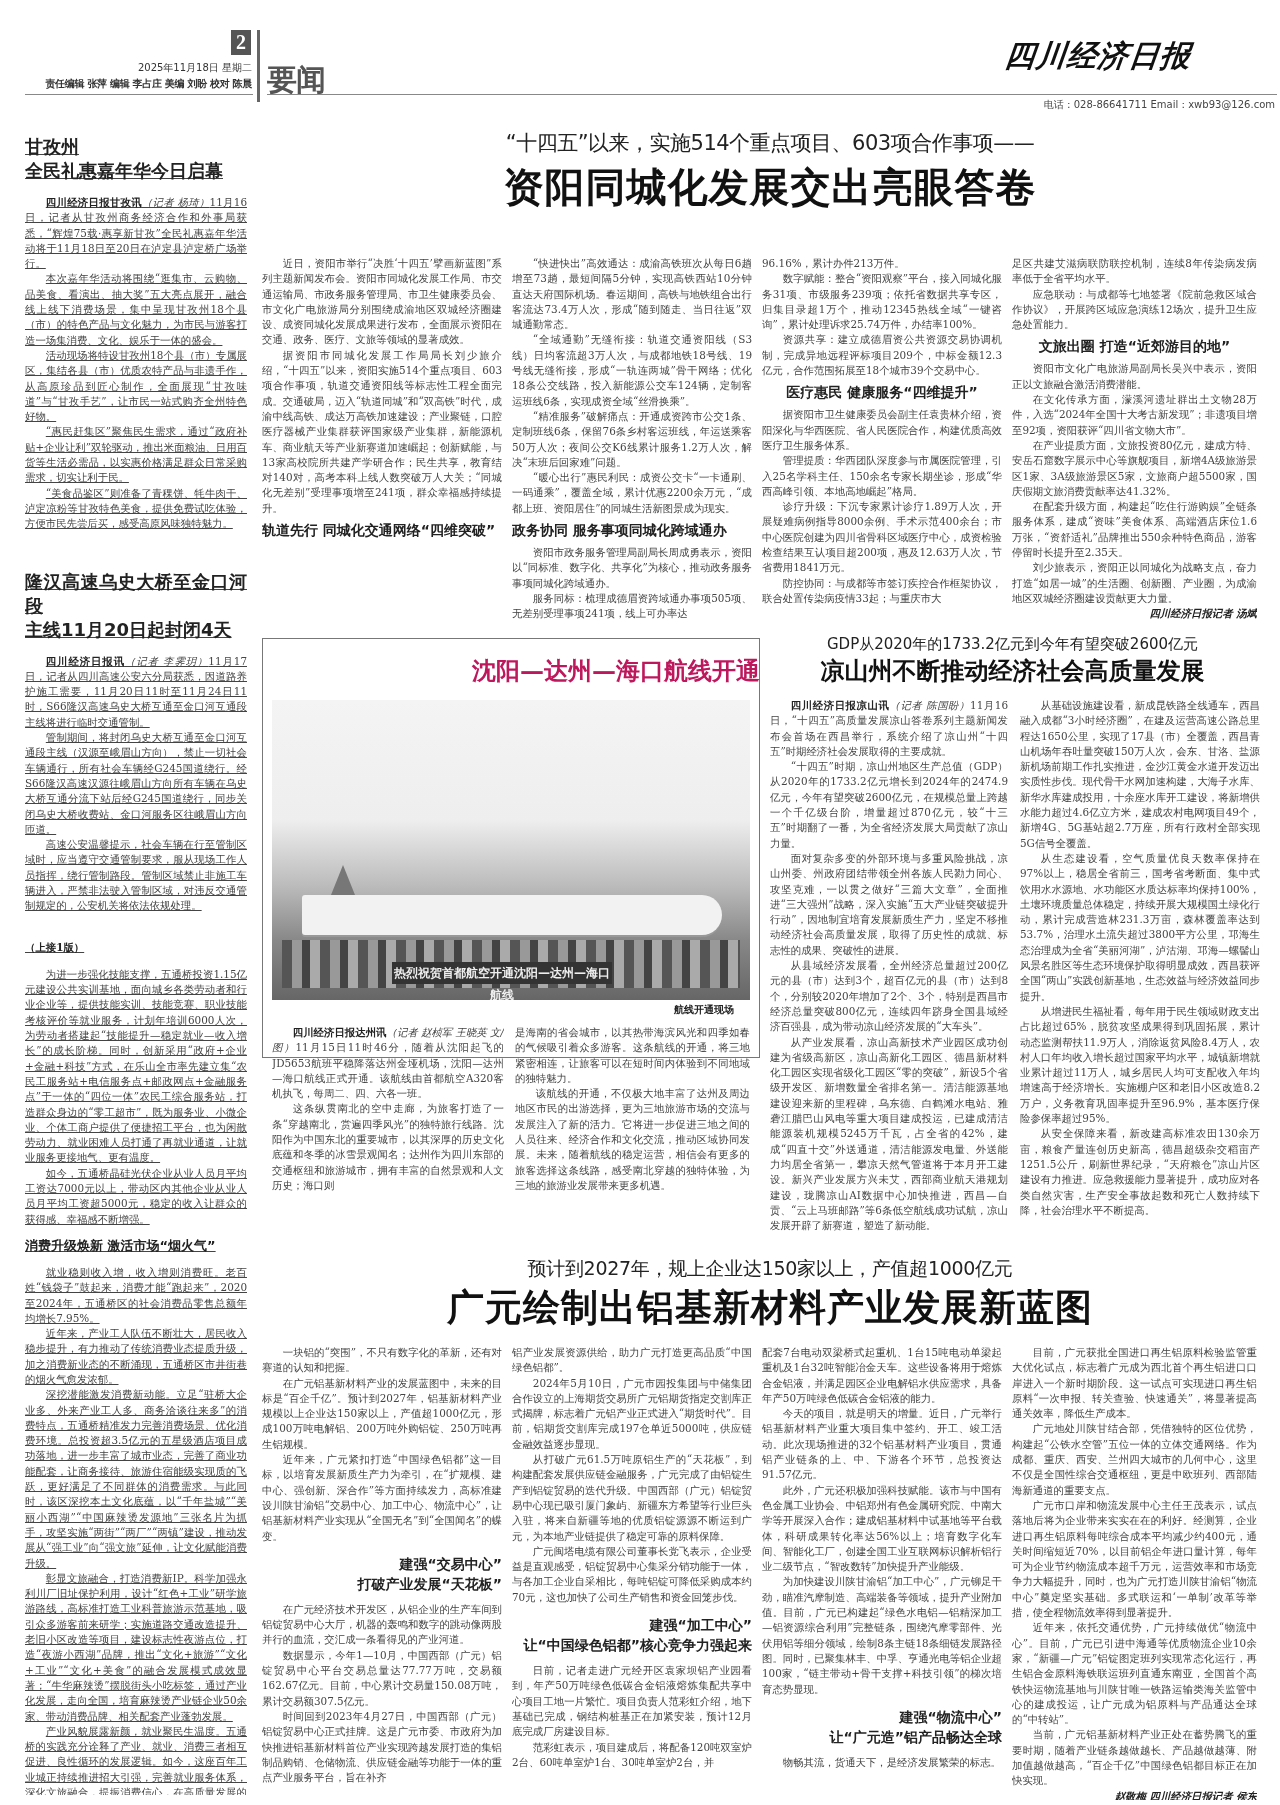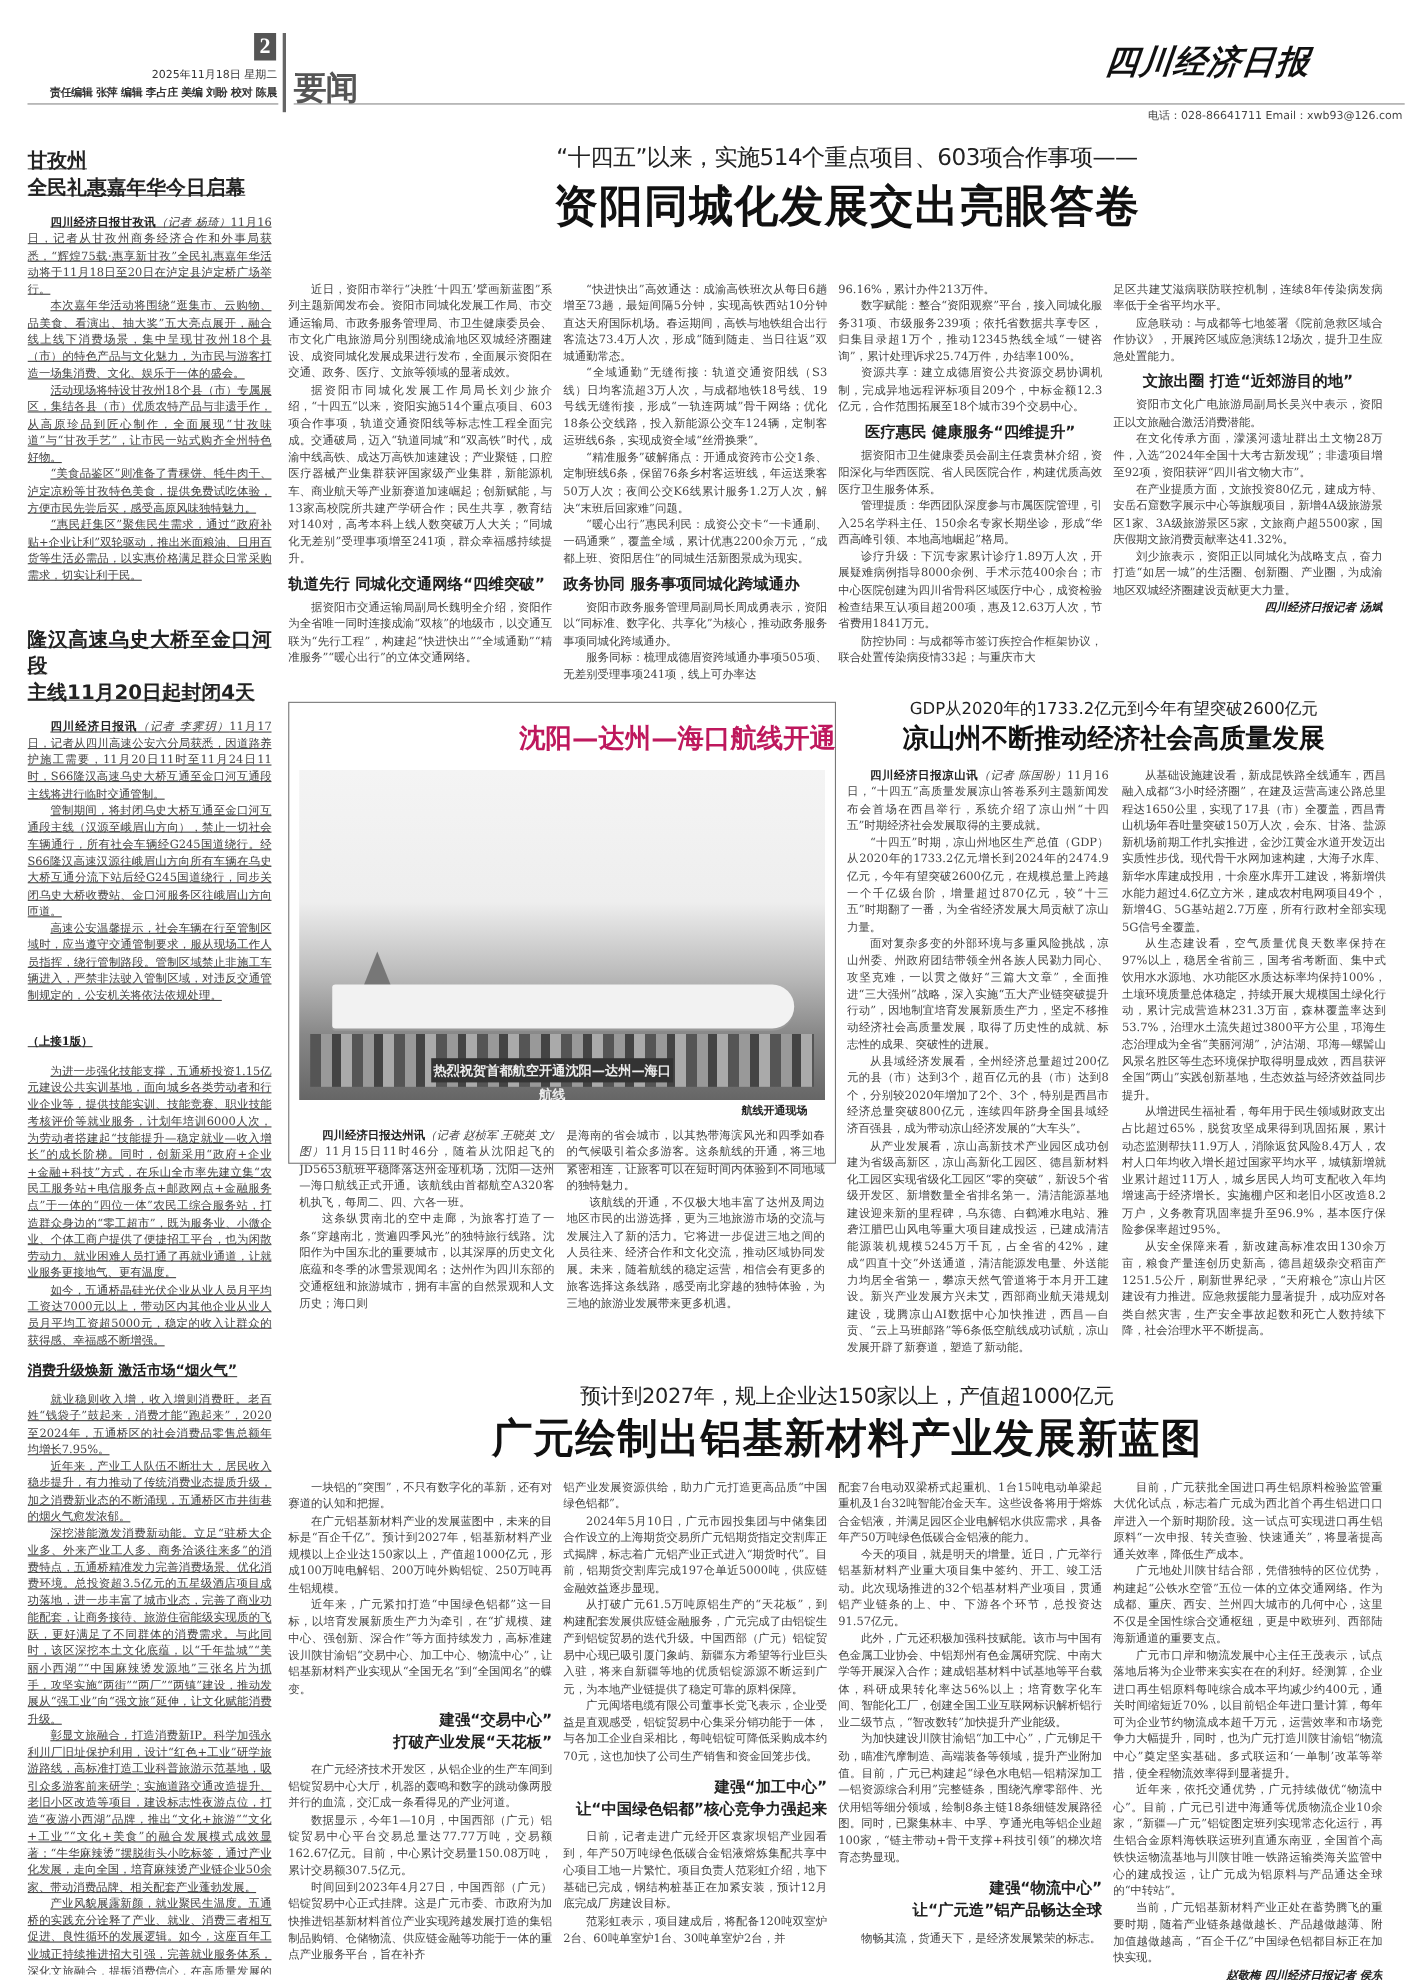--- a/index.html
+++ b/index.html
@@ -68,22 +68,22 @@
 
 <div class="col" style="left:25px; top:135px; width:222px; height:1660px;text-decoration:underline;">
   <div class="lh">
     <div>甘孜州</div>
     <div>全民礼惠嘉年华今日启幕</div>
   </div>
   <div style="height:12px"></div>
   <p><span class="lead">四川经济日报甘孜讯</span><span class="byline-it">（记者  杨琦）</span><span>11月16日，记者从甘孜州商务经济合作和外事局获悉，“辉煌75载·惠享新甘孜”全民礼惠嘉年华活动将于11月18日至20日在泸定县泸定桥广场举行。</span></p>
   <p>本次嘉年华活动将围绕“逛集市、云购物、品美食、看演出、抽大奖”五大亮点展开，融合线上线下消费场景，集中呈现甘孜州18个县（市）的特色产品与文化魅力，为市民与游客打造一场集消费、文化、娱乐于一体的盛会。</p>
   <p>活动现场将特设甘孜州18个县（市）专属展区，集结各县（市）优质农特产品与非遗手作，从高原珍品到匠心制作，全面展现“甘孜味道”与“甘孜手艺”，让市民一站式购齐全州特色好物。</p>
+  <p>“惠民赶集区”聚焦民生需求，通过“政府补贴+企业让利”双轮驱动，推出米面粮油、日用百货等生活必需品，以实惠价格满足群众日常采购需求，切实让利于民。</p>
   <p>“美食品鉴区”则准备了青稞饼、牦牛肉干、泸定凉粉等甘孜特色美食，提供免费试吃体验，方便市民先尝后买，感受高原风味独特魅力。</p>
-  <p>“惠民赶集区”聚焦民生需求，通过“政府补贴+企业让利”双轮驱动，推出米面粮油、日用百货等生活必需品，以实惠价格满足群众日常采购需求，切实让利于民。</p>
 
   <div style="height:38px"></div>
   <div class="lh">
     <div>隆汉高速乌史大桥至金口河段</div>
     <div>主线11月20日起封闭4天</div>
   </div>
   <div style="height:12px"></div>
   <p><span class="lead">四川经济日报讯</span><span class="byline-it">（记者  李霁玥）</span><span>11月17日，记者从四川高速公安六分局获悉，因道路养护施工需要，11月20日11时至11月24日11时，S66隆汉高速乌史大桥互通至金口河互通段主线将进行临时交通管制。</span></p>
   <p>管制期间，将封闭乌史大桥互通至金口河互通段主线（汉源至峨眉山方向），禁止一切社会车辆通行，所有社会车辆经G245国道绕行。经S66隆汉高速汉源往峨眉山方向所有车辆在乌史大桥互通分流下站后经G245国道绕行，同步关闭乌史大桥收费站、金口河服务区往峨眉山方向匝道。</p>
   <p>高速公安温馨提示，社会车辆在行至管制区域时，应当遵守交通管制要求，服从现场工作人员指挥，绕行管制路段。管制区域禁止非施工车辆进入，严禁非法驶入管制区域，对违反交通管制规定的，公安机关将依法依规处理。</p>
@@ -102,21 +102,20 @@
 
 </div>
 
 <div class="abs kicker1">“十四五”以来，实施514个重点项目、603项合作事项——</div>
 <div class="abs head1">资阳同城化发展交出亮眼答卷</div>
 
 <div class="col" style="left:262px; top:256px; width:240px; height:370px;">
   <p>近日，资阳市举行“决胜‘十四五’擘画新蓝图”系列主题新闻发布会。资阳市同城化发展工作局、市交通运输局、市政务服务管理局、市卫生健康委员会、市文化广电旅游局分别围绕成渝地区双城经济圈建设、成资同城化发展成果进行发布，全面展示资阳在交通、政务、医疗、文旅等领域的显著成效。</p>
   <p>据资阳市同城化发展工作局局长刘少旅介绍，“十四五”以来，资阳实施514个重点项目、603项合作事项，轨道交通资阳线等标志性工程全面完成。交通破局，迈入“轨道同城”和“双高铁”时代，成渝中线高铁、成达万高铁加速建设；产业聚链，口腔医疗器械产业集群获评国家级产业集群，新能源机车、商业航天等产业新赛道加速崛起；创新赋能，与13家高校院所共建产学研合作；民生共享，教育结对140对，高考本科上线人数突破万人大关；“同城化无差别”受理事项增至241项，群众幸福感持续提升。</p>
   <div class="subhead">轨道先行  同城化交通网络“四维突破”</div>
-  <p>据资阳市交通运输局副局长魏明全介绍，资阳作为全省唯一同时连接成渝“双核”的地级市，以交通互联为“先行工程”，构建起“快进快出”“全域通勤”“精准服务”“暖心出行”的立体交通网络。</p>
 </div>
 
 <div class="col" style="left:512px; top:256px; width:240px; height:370px;">
   <p>“快进快出”高效通达：成渝高铁班次从每日6趟增至73趟，最短间隔5分钟，实现高铁西站10分钟直达天府国际机场。春运期间，高铁与地铁组合出行客流达73.4万人次，形成“随到随走、当日往返”双城通勤常态。</p>
   <p>“全域通勤”无缝衔接：轨道交通资阳线（S3线）日均客流超3万人次，与成都地铁18号线、19号线无缝衔接，形成“一轨连两城”骨干网络；优化18条公交线路，投入新能源公交车124辆，定制客运班线6条，实现成资全域“丝滑换乘”。</p>
   <p>“精准服务”破解痛点：开通成资跨市公交1条、定制班线6条，保留76条乡村客运班线，年运送乘客50万人次；夜间公交K6线累计服务1.2万人次，解决“末班后回家难”问题。</p>
   <p>“暖心出行”惠民利民：成资公交卡“一卡通刷、一码通乘”，覆盖全域，累计优惠2200余万元，“成都上班、资阳居住”的同城生活新图景成为现实。</p>
   <div class="subhead">政务协同  服务事项同城化跨域通办</div>
   <p>资阳市政务服务管理局副局长周成勇表示，资阳以“同标准、数字化、共享化”为核心，推动政务服务事项同城化跨域通办。</p>
   <p>服务同标：梳理成德眉资跨域通办事项505项、无差别受理事项241项，线上可办率达</p>
@@ -133,20 +132,21 @@
   <p>防控协同：与成都等市签订疾控合作框架协议，联合处置传染病疫情33起；与重庆市大</p>
 </div>
 
 <div class="col" style="left:1012px; top:256px; width:245px; height:370px;">
   <p class="noi">足区共建艾滋病联防联控机制，连续8年传染病发病率低于全省平均水平。</p>
   <p>应急联动：与成都等七地签署《院前急救区域合作协议》，开展跨区域应急演练12场次，提升卫生应急处置能力。</p>
   <div class="subhead" style="text-align:center">文旅出圈  打造“近郊游目的地”</div>
   <p>资阳市文化广电旅游局副局长吴兴中表示，资阳正以文旅融合激活消费潜能。</p>
   <p>在文化传承方面，濛溪河遗址群出土文物28万件，入选“2024年全国十大考古新发现”；非遗项目增至92项，资阳获评“四川省文物大市”。</p>
   <p>在产业提质方面，文旅投资80亿元，建成方特、安岳石窟数字展示中心等旗舰项目，新增4A级旅游景区1家、3A级旅游景区5家，文旅商户超5500家，国庆假期文旅消费贡献率达41.32%。</p>
+  <p>在配套升级方面，构建起“吃住行游购娱”全链条服务体系，建成“资味”美食体系、高端酒店床位1.6万张，“资舒适礼”品牌推出550余种特色商品，游客停留时长提升至2.35天。</p>
   <p>刘少旅表示，资阳正以同城化为战略支点，奋力打造“如居一城”的生活圈、创新圈、产业圈，为成渝地区双城经济圈建设贡献更大力量。</p>
   <div class="sig">四川经济日报记者  汤斌</div>
 </div>
 
 <div class="abs photo-box"></div>
 <div class="abs photo-title">沈阳—达州—海口航线开通</div>
 <div class="abs photo">
   <div class="photo-tail"></div>
   <div class="photo-plane"></div>
   <div class="photo-people"></div>

